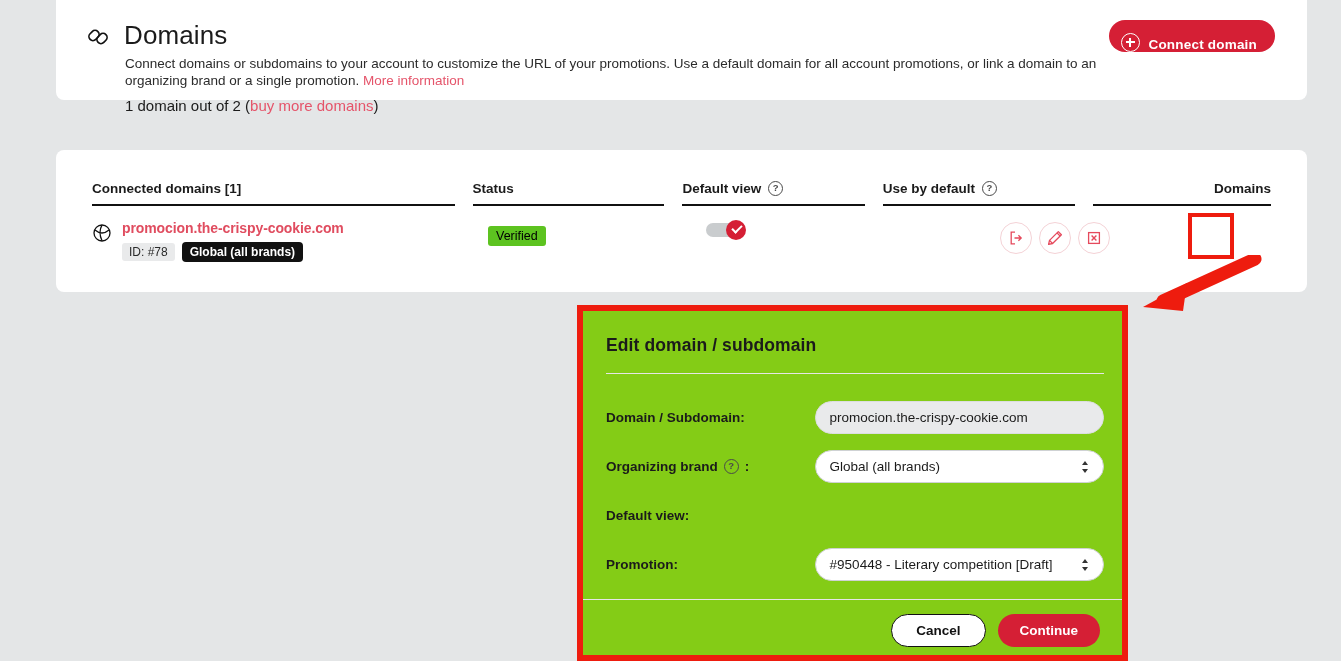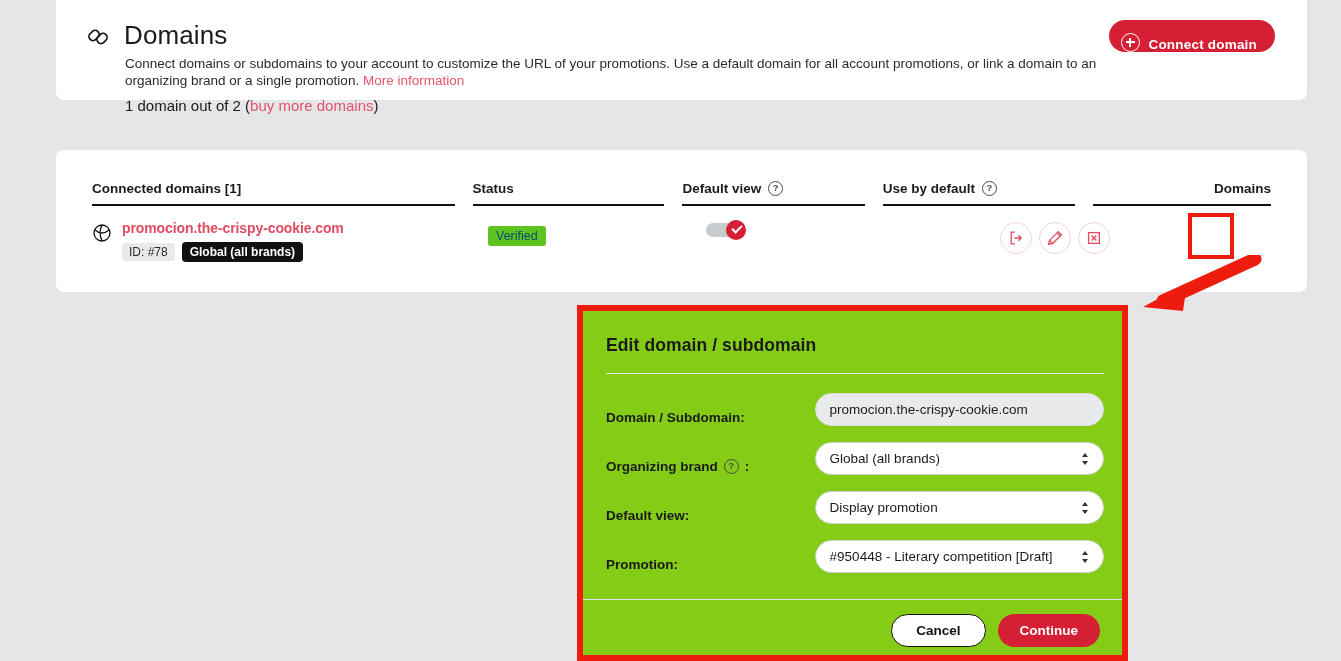--- a/index.html
+++ b/index.html
@@ -212,21 +212,21 @@
     border-radius: 4px;
     padding: 3px 8px;
     font-size: 12px;
     font-weight: 700;
   }
 
   
   #status-badge {
     display: inline-block;
     background: #5dc320;
-    color: #0c4a6e;
+    color: #000000;
     border-radius: 3px;
     padding: 3px 8px;
     font-size: 12.5px;
     margin-top: 6px;
   }
 
   
   .view-cell {
     line-height: 18px;
     font-size: 13.5px;
@@ -342,20 +342,21 @@
     background: #e6e6e6;
   }
   #modal-body {
     position: absolute;
     left: 23px;
     top: 82px;
     width: 498px;
   }
   .form-row {
     display: flex;
+    align-items: center;
     height: 49px;
     gap: 15px;
   }
   .form-label {
     width: 200px;
     font-size: 13.5px;
     font-weight: 700;
     color: #1b1b1b;
     display: flex;
     align-items: center;
@@ -577,29 +578,20 @@
           <svg width="8" height="13" viewBox="0 0 8 13">
             <path d="M4 0.5 7 4.5H1z" fill="#333"></path>
             <path d="M4 12.5 1 8.5h6z" fill="#333"></path>
           </svg>
         </span>
       </span>
     </div>
 
     <div class="form-row">
       <span class="form-label">Default view:</span>
-      <span class="field">
-        <span>Display promotion</span>
-        <span class="select-arrows">
-          <svg width="8" height="13" viewBox="0 0 8 13">
-            <path d="M4 0.5 7 4.5H1z" fill="#333"></path>
-            <path d="M4 12.5 1 8.5h6z" fill="#333"></path>
-          </svg>
-        </span>
-      </span>
     </div>
 
     <div class="form-row">
       <span class="form-label">Promotion:</span>
       <span class="field">
         <span>#950448 - Literary competition [Draft]</span>
         <span class="select-arrows">
           <svg width="8" height="13" viewBox="0 0 8 13">
             <path d="M4 0.5 7 4.5H1z" fill="#333"></path>
             <path d="M4 12.5 1 8.5h6z" fill="#333"></path>

